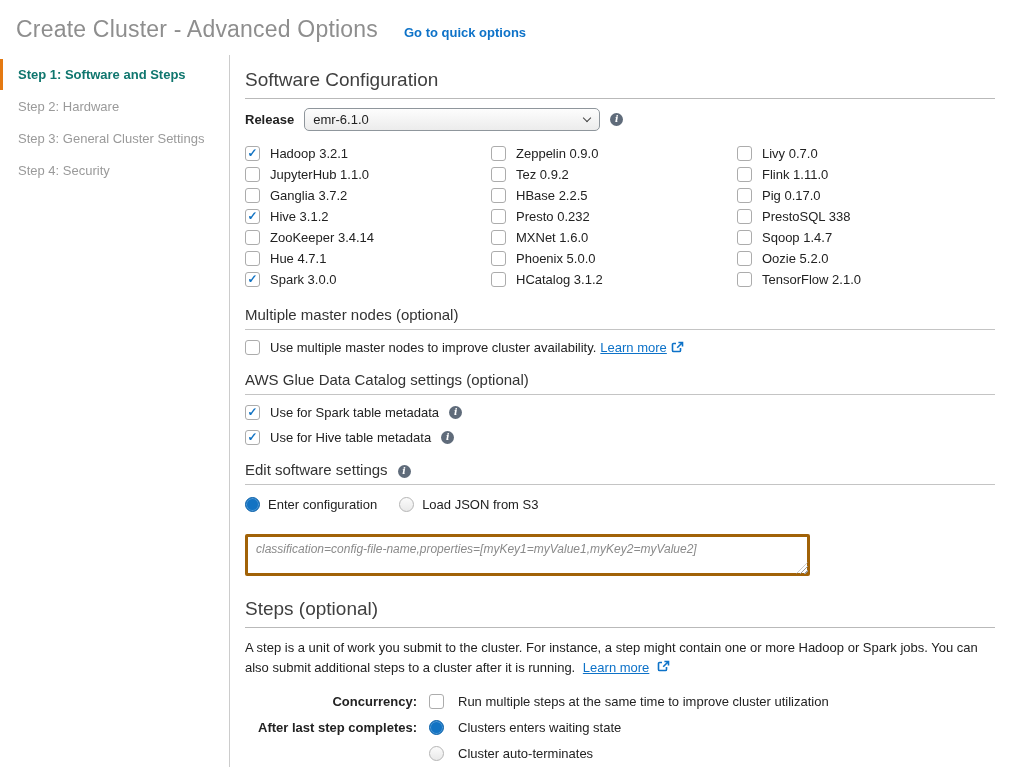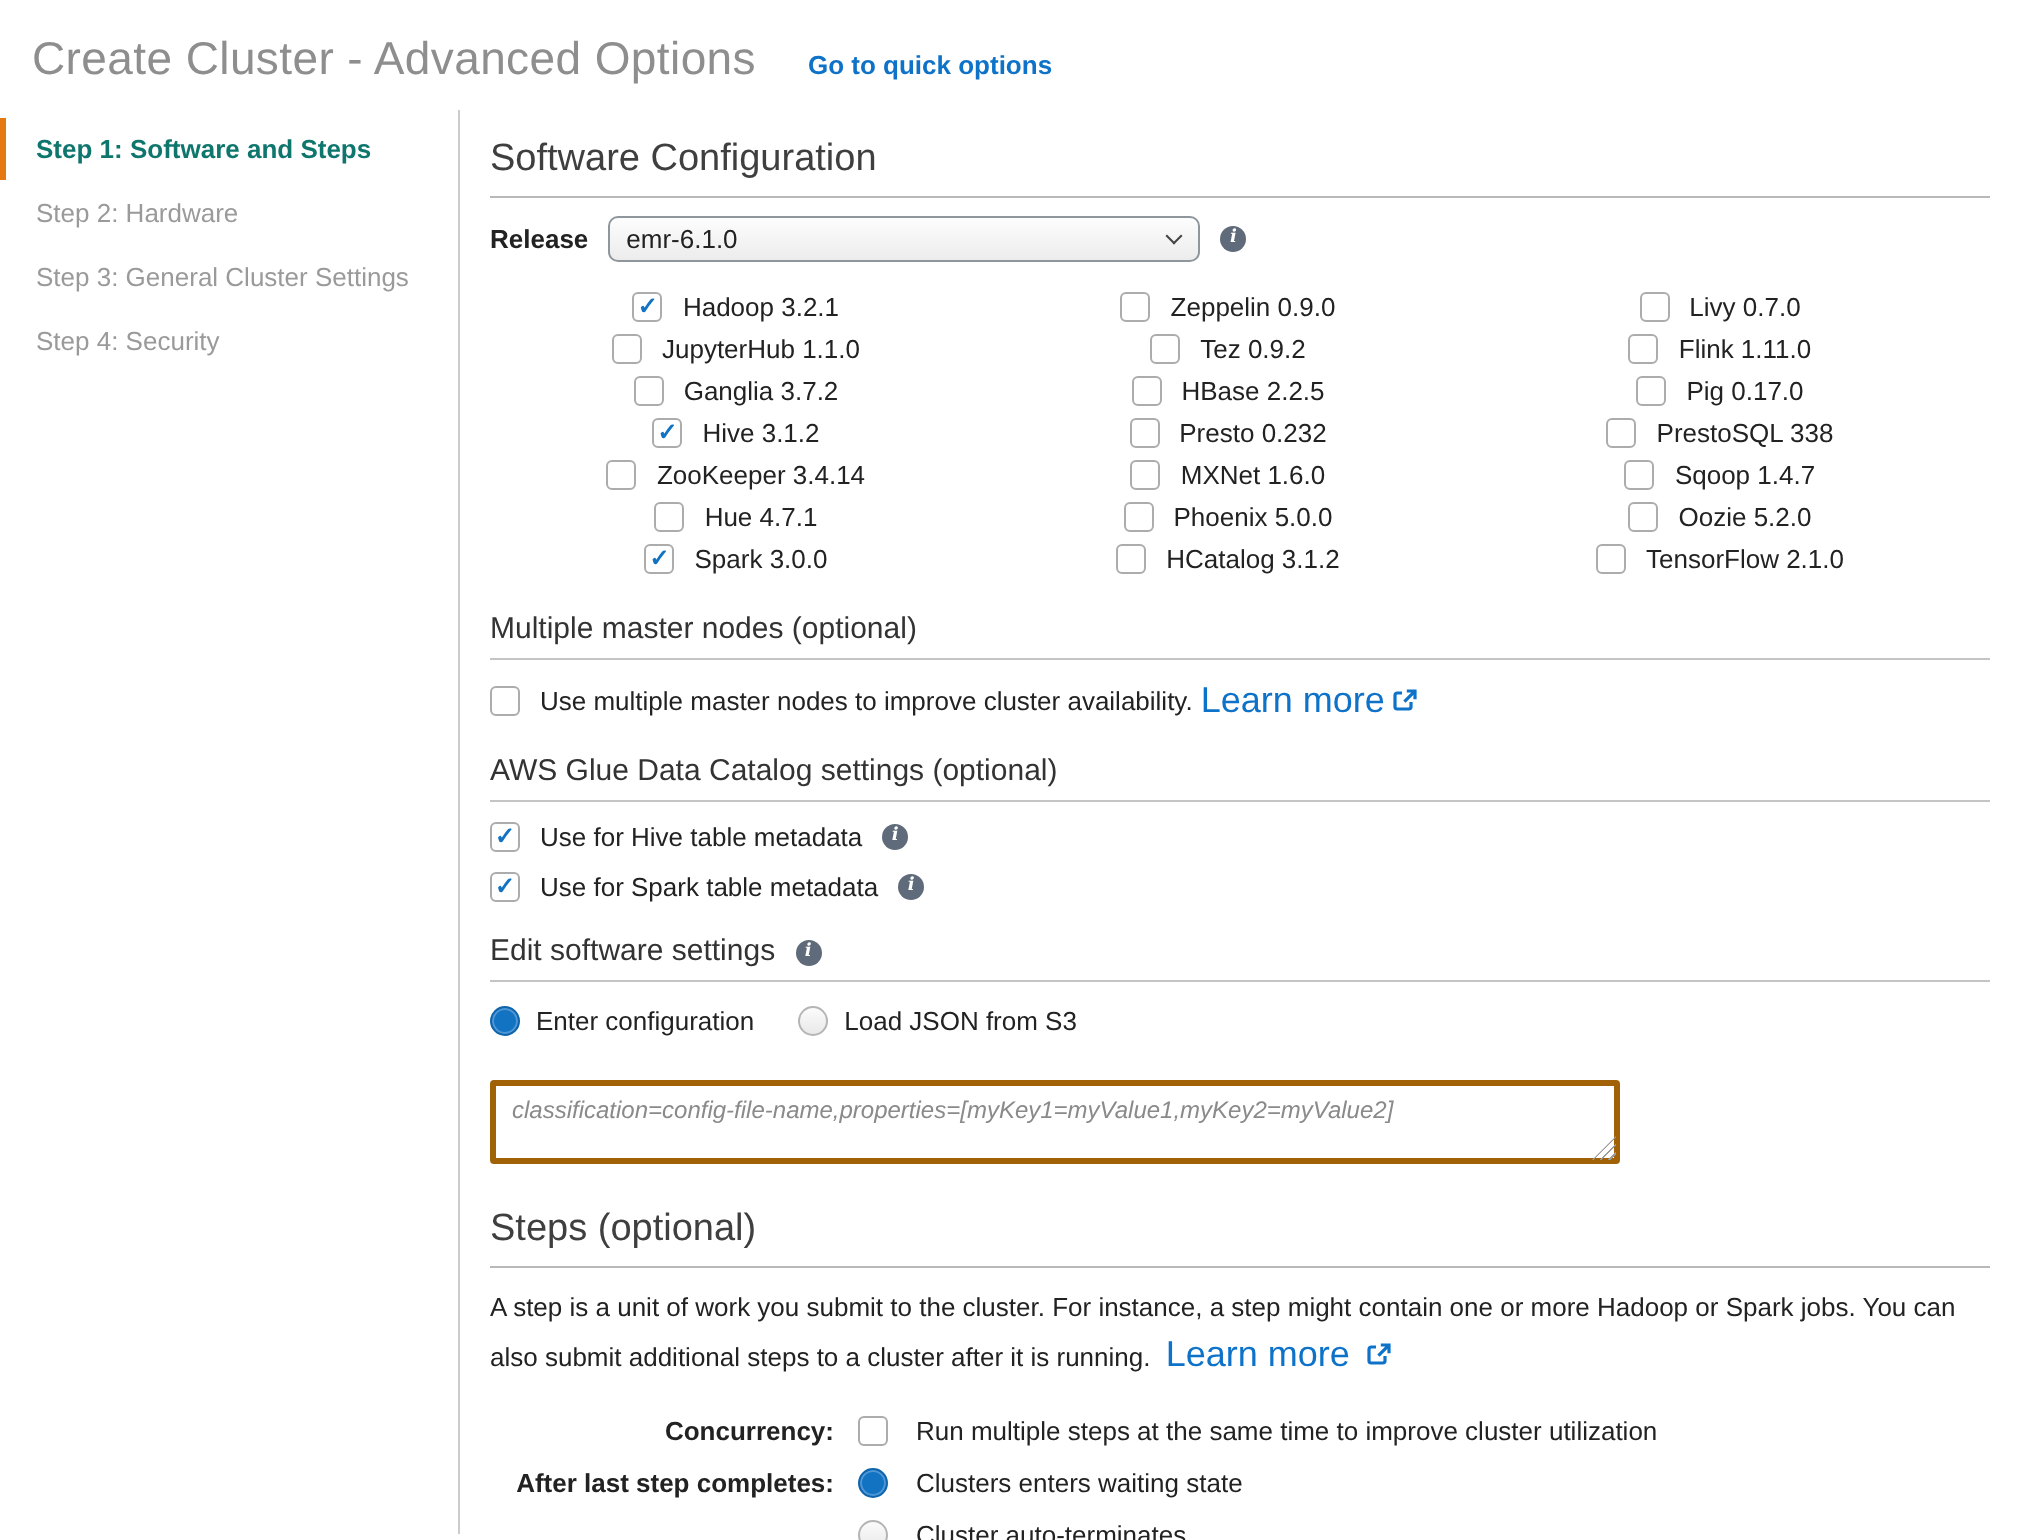--- a/index.html
+++ b/index.html
@@ -45,26 +45,26 @@
   .cb { display: inline-flex; width: 15px; height: 15px; border: 1px solid #acacac; border-radius: 3px;
     background: #fff; align-items: center; justify-content: center; flex: 0 0 15px; cursor: pointer; }
   .cb.checked::after { content: "✓"; color: #1273c3; font-size: 12px; font-weight: bold; line-height: 1; margin-top: -1px; }
   .radio { display: inline-block; width: 15px; height: 15px; border-radius: 50%;
     border: 1px solid #b5b5b5; background: linear-gradient(#fbfbfb, #e9e9e9); flex: 0 0 15px; cursor: pointer; }
   .radio.checked { background: #1273c3; border-color: #0f64ab; box-shadow: inset 0 0 0 1px #4f97d4; }
 
   
   .app-grid { display: flex; margin-top: 12px; margin-bottom: 4px; }
   .app-col { width: 246px; flex: 0 0 246px; }
-  .app-row { display: flex; align-items: center; height: 21px; justify-content: center; }
+  .app-row { display: flex; align-items: center; height: 21px; }
   .app-label { font-size: 13px; color: #222; margin-left: 10px; }
 
   .check-row { display: flex; align-items: center; margin: 10px 0 10px 0; font-size: 13px; color: #222; }
   .check-row .lbl { margin-left: 10px; }
-  .learn { color: #0d72c8; font-size: 18px; cursor: pointer; margin-left: 4px; }
+  .learn { color: #0d72c8; text-decoration: underline; font-size: 13px; cursor: pointer; margin-left: 4px; }
   .ext-icon { margin-left: 4px; vertical-align: -1px; }
 
   .radio-row { display: flex; align-items: flex-start; margin: 12px 0 22px 0; font-size: 13px; color: #222; }
   .radio-row .lbl { margin-left: 8px; }
   .radio-gap { margin-left: 22px; }
 
   .config-wrap { position: relative; width: 565px; }
   textarea.config { width: 565px; height: 42px; border: 3px solid #a16207; border-radius: 2px;
     padding: 5px 8px; font-family: "Liberation Sans", sans-serif; font-size: 12px; resize: none; display: block; }
   textarea.config::placeholder { font-style: italic; color: #8a8a8a; }
@@ -212,26 +212,26 @@
         <a class="learn">Learn more</a>
         <svg class="ext-icon" width="13" height="13" viewBox="0 0 13 13">
           <path d="M5 2.5 H2.6 a1.1 1.1 0 0 0 -1.1 1.1 v5.8 a1.1 1.1 0 0 0 1.1 1.1 h5.8 a1.1 1.1 0 0 0 1.1 -1.1 V7" fill="none" stroke="#0d72c8" stroke-width="1.6"></path>
           <path d="M6.2 6.8 L11.2 1.8 M7.4 1.5 h4.1 v4.1" fill="none" stroke="#0d72c8" stroke-width="1.6"></path>
         </svg>
       </div>
 
       <h3 class="subsection">AWS Glue Data Catalog settings (optional)</h3>
       <div class="check-row">
         <span class="cb checked"></span>
-        <span class="lbl">Use for Hive table metadata</span>
+        <span class="lbl">Use for Spark table metadata</span>
         <span class="info"></span>
       </div>
       <div class="check-row">
         <span class="cb checked"></span>
-        <span class="lbl">Use for Spark table metadata</span>
+        <span class="lbl">Use for Hive table metadata</span>
         <span class="info"></span>
       </div>
 
       <h3 class="subsection"><span>Edit software settings</span><span class="info"></span></h3>
 
       <div class="radio-row">
         <span class="radio checked"></span>
         <span class="lbl">Enter configuration</span>
         <span class="radio radio-gap"></span>
         <span class="lbl">Load JSON from S3</span>

